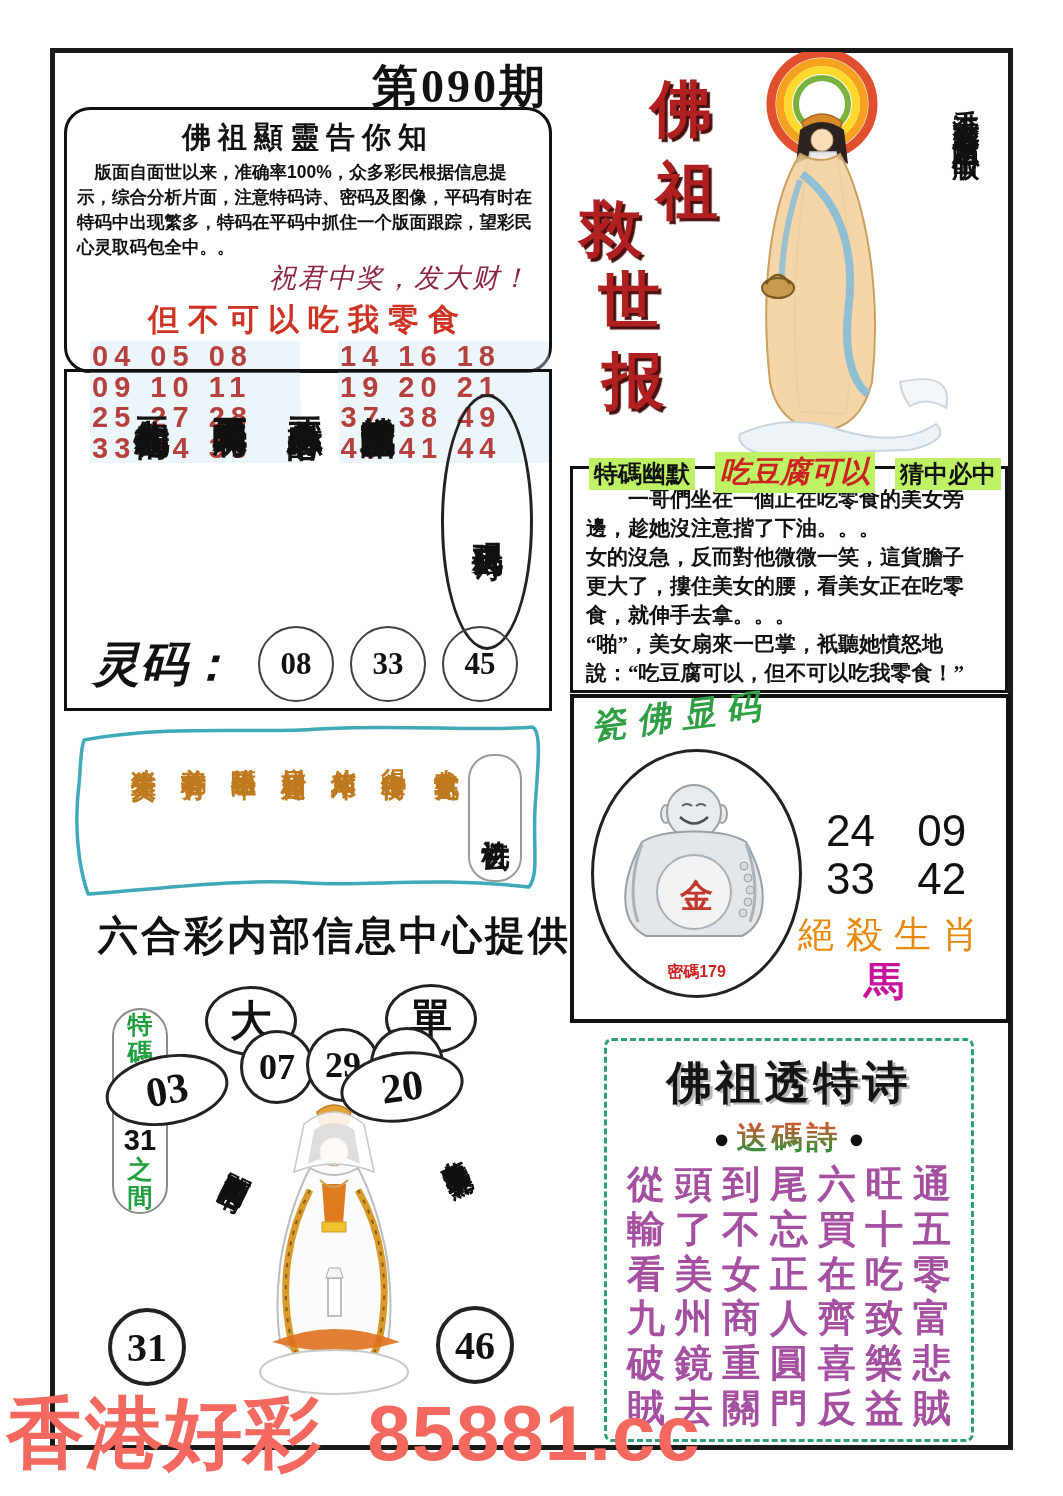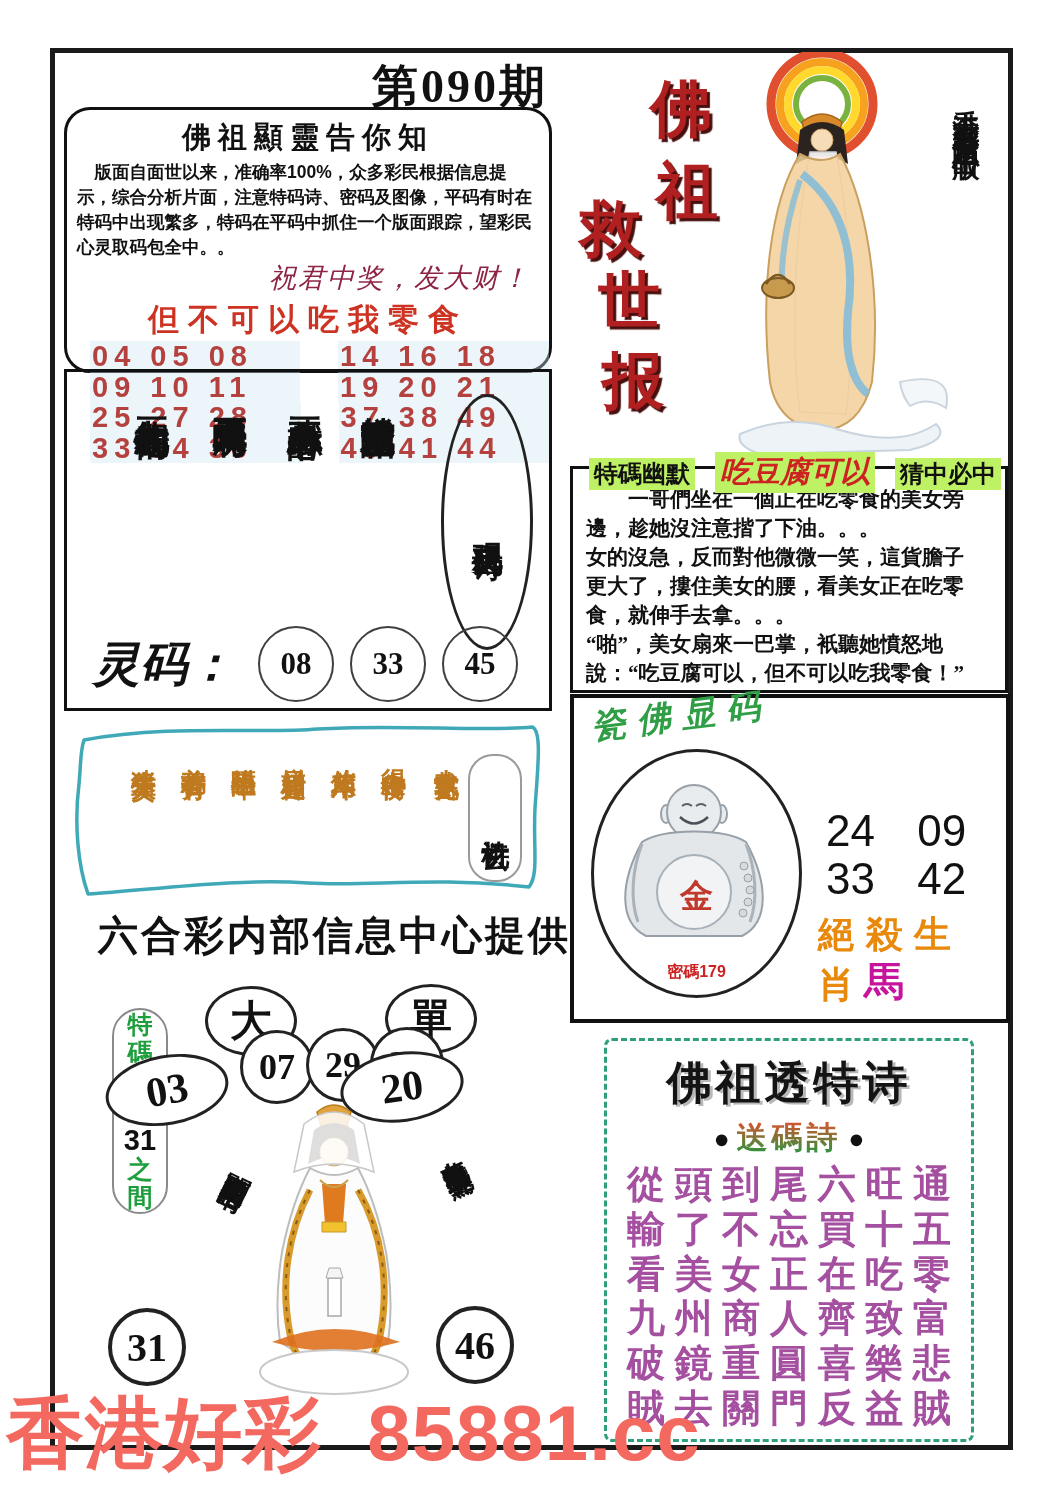--- a/index.html
+++ b/index.html
@@ -59,21 +59,21 @@
   .humor-body{padding:16px 13px 0 13px;font-size:21px;font-weight:bold;line-height:1.38;}
   
   .bbox{left:570px;top:694px;width:432px;height:321px;border:4px solid #111;}
   .b-caption{left:18px;top:6px;font-size:34px;font-weight:bold;font-style:italic;color:#2f9e44;
              letter-spacing:11px;transform:rotate(-7deg);transform-origin:left center;}
   .b-oval{left:17px;top:51px;width:205px;height:243px;border:3px solid #222;border-radius:50%;}
   .b-gold{left:0;top:122px;width:100%;text-align:center;font-size:33px;font-weight:bold;color:#c0392b;}
   .b-code{left:0;bottom:12px;width:100%;text-align:center;font-size:16px;font-weight:bold;color:#cc2222;}
   .b-group{left:228px;top:58px;font-size:40px;font-weight:bold;color:#cf2518;letter-spacing:5px;}
   .b-nums{left:252px;font-size:44px;font-weight:normal;word-spacing:30px;white-space:pre;}
-  .b-kill{left:244px;top:212px;font-size:37px;font-weight:bold;color:#e8890c;letter-spacing:11px;}
+  .b-kill{left:224px;top:212px;font-size:37px;font-weight:normal;color:#e8890c;letter-spacing:11px;}
   .b-zodiac{left:290px;top:256px;font-size:40px;font-weight:bold;color:#c6159c;}
   
   .toute{left:604px;top:1038px;width:364px;height:398px;border:3px dashed #2e9e7b;border-radius:8px;}
   .toute-title{margin-top:12px;text-align:center;font-size:45px;font-weight:bold;letter-spacing:4px;
                color:#141414;text-shadow:3px 2px 0 #b9b9b9;}
   .toute-sub{margin-top:4px;text-align:center;font-size:27px;font-weight:bold;}
   .toute-sub .dot{color:#111;}
   .toute-sub .grad{font-size:31px;background:linear-gradient(#e2502e,#22973f);
                    -webkit-background-clip:text;background-clip:text;color:transparent;letter-spacing:4px;}
   .toute-row{margin:6px 20px 0 20px;font-size:38px;font-weight:bold;color:#a44fa0;line-height:1.02;

